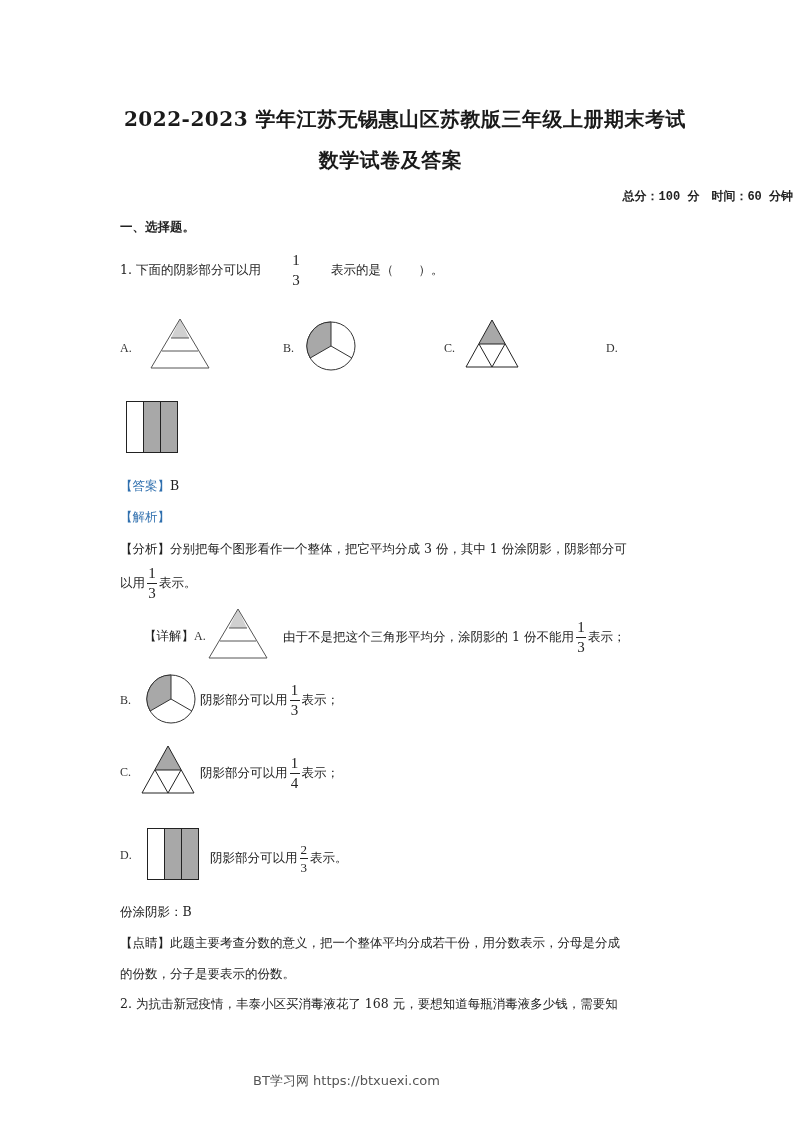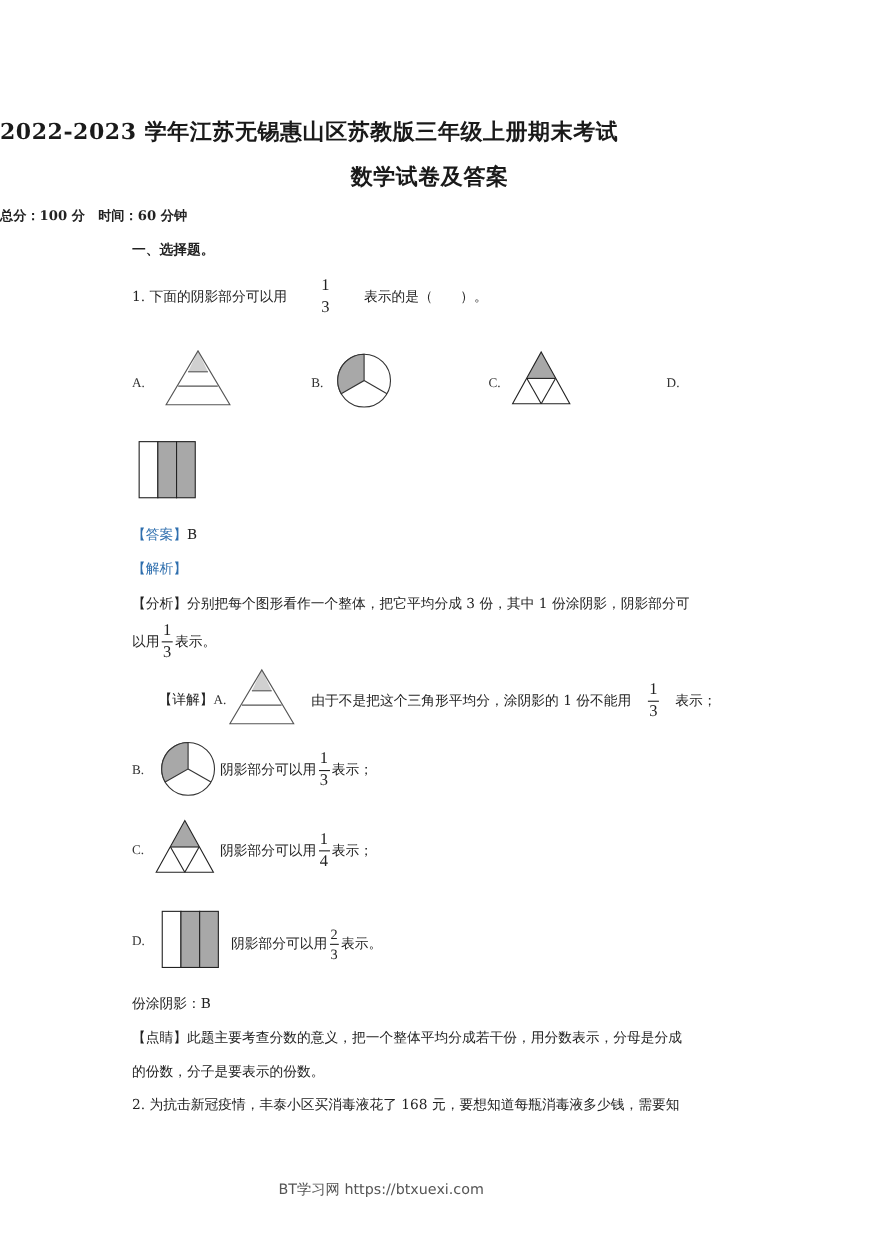--- a/index.html
+++ b/index.html
@@ -15,23 +15,23 @@
   .frac { display: inline-flex; flex-direction: column; align-items: center; vertical-align: middle; font-family: "Liberation Serif", serif; font-size: 15px; line-height: 1; margin: 0 2px; }
   .frac .num { padding: 0 1px; }
   .frac .bar { width: 10px; height: 1px; background: #222; margin: 2px 0; }
   .frac.nobar .bar { background: transparent; }
   .footer { font-family: "DejaVu Sans", "Liberation Sans", sans-serif; font-size: 13px; color: #555; white-space: nowrap; }
   svg { position: absolute; overflow: visible; }
 </style>
 </head>
 <body>
 
-<div class="abs title" style="left:0;width:778px;top:106px;">2022-2023 学年江苏无锡惠山区苏教版三年级上册期末考试</div>
+<div class="abs title" style="left:16px;width:778px;text-align:center;top:106px;">2022-2023 学年江苏无锡惠山区苏教版三年级上册期末考试</div>
 <div class="abs title" style="left:0;width:781px;text-align:center;top:147px;">数学试卷及答案</div>
-<div class="abs subtitle" style="left:0;width:793px;text-align:left;top:188px;">总分：100 分　时间：60 分钟</div>
+<div class="abs subtitle" style="left:0;width:793px;text-align:right;top:188px;font-family:Liberation Mono, monospace;">总分：100 分　时间：60 分钟</div>
 <div class="abs section" style="left:120px;top:219px;">一、选择题。</div>
 
 <div class="abs txt" style="left:120px;top:253px;display:flex;align-items:center;gap:28px;">
   <span>1.  下面的阴影部分可以用</span>
   <span class="frac nobar">
     <span class="num">1</span>
     <span class="bar"></span>
     <span class="num">3</span>
   </span>
   <span>表示的是（　　）。</span>
@@ -88,21 +88,21 @@
 
 <div class="abs txt" style="left:120px;top:630px;margin-left:24px;">
   <span>【详解】</span><span class="opt">A.</span>
 </div>
 <svg style="left:208px;top:608px;" width="60" height="52">
   <polygon points="30,1 39,20 21,20" fill="#d0d0d0"></polygon>
   <polygon points="30,1 59,50 1,50" fill="none" stroke="#555" stroke-width="1"></polygon>
   <line x1="21" y1="20" x2="39" y2="20" stroke="#555"></line>
   <line x1="12" y1="33" x2="48" y2="33" stroke="#555"></line>
 </svg>
-<div class="abs txt" style="left:283px;top:620px;display:flex;align-items:center;gap:13px;">
+<div class="abs txt" style="left:283px;top:620px;display:flex;align-items:center;">
   <span>由于不是把这个三角形平均分，涂阴影的 1 份不能用</span>
   <span class="frac">
     <span class="num">1</span>
     <span class="bar"></span>
     <span class="num">3</span>
   </span>
   <span>表示；</span>
 </div>
 
 <div class="abs txt opt" style="left:120px;top:694px;">B.</div>

